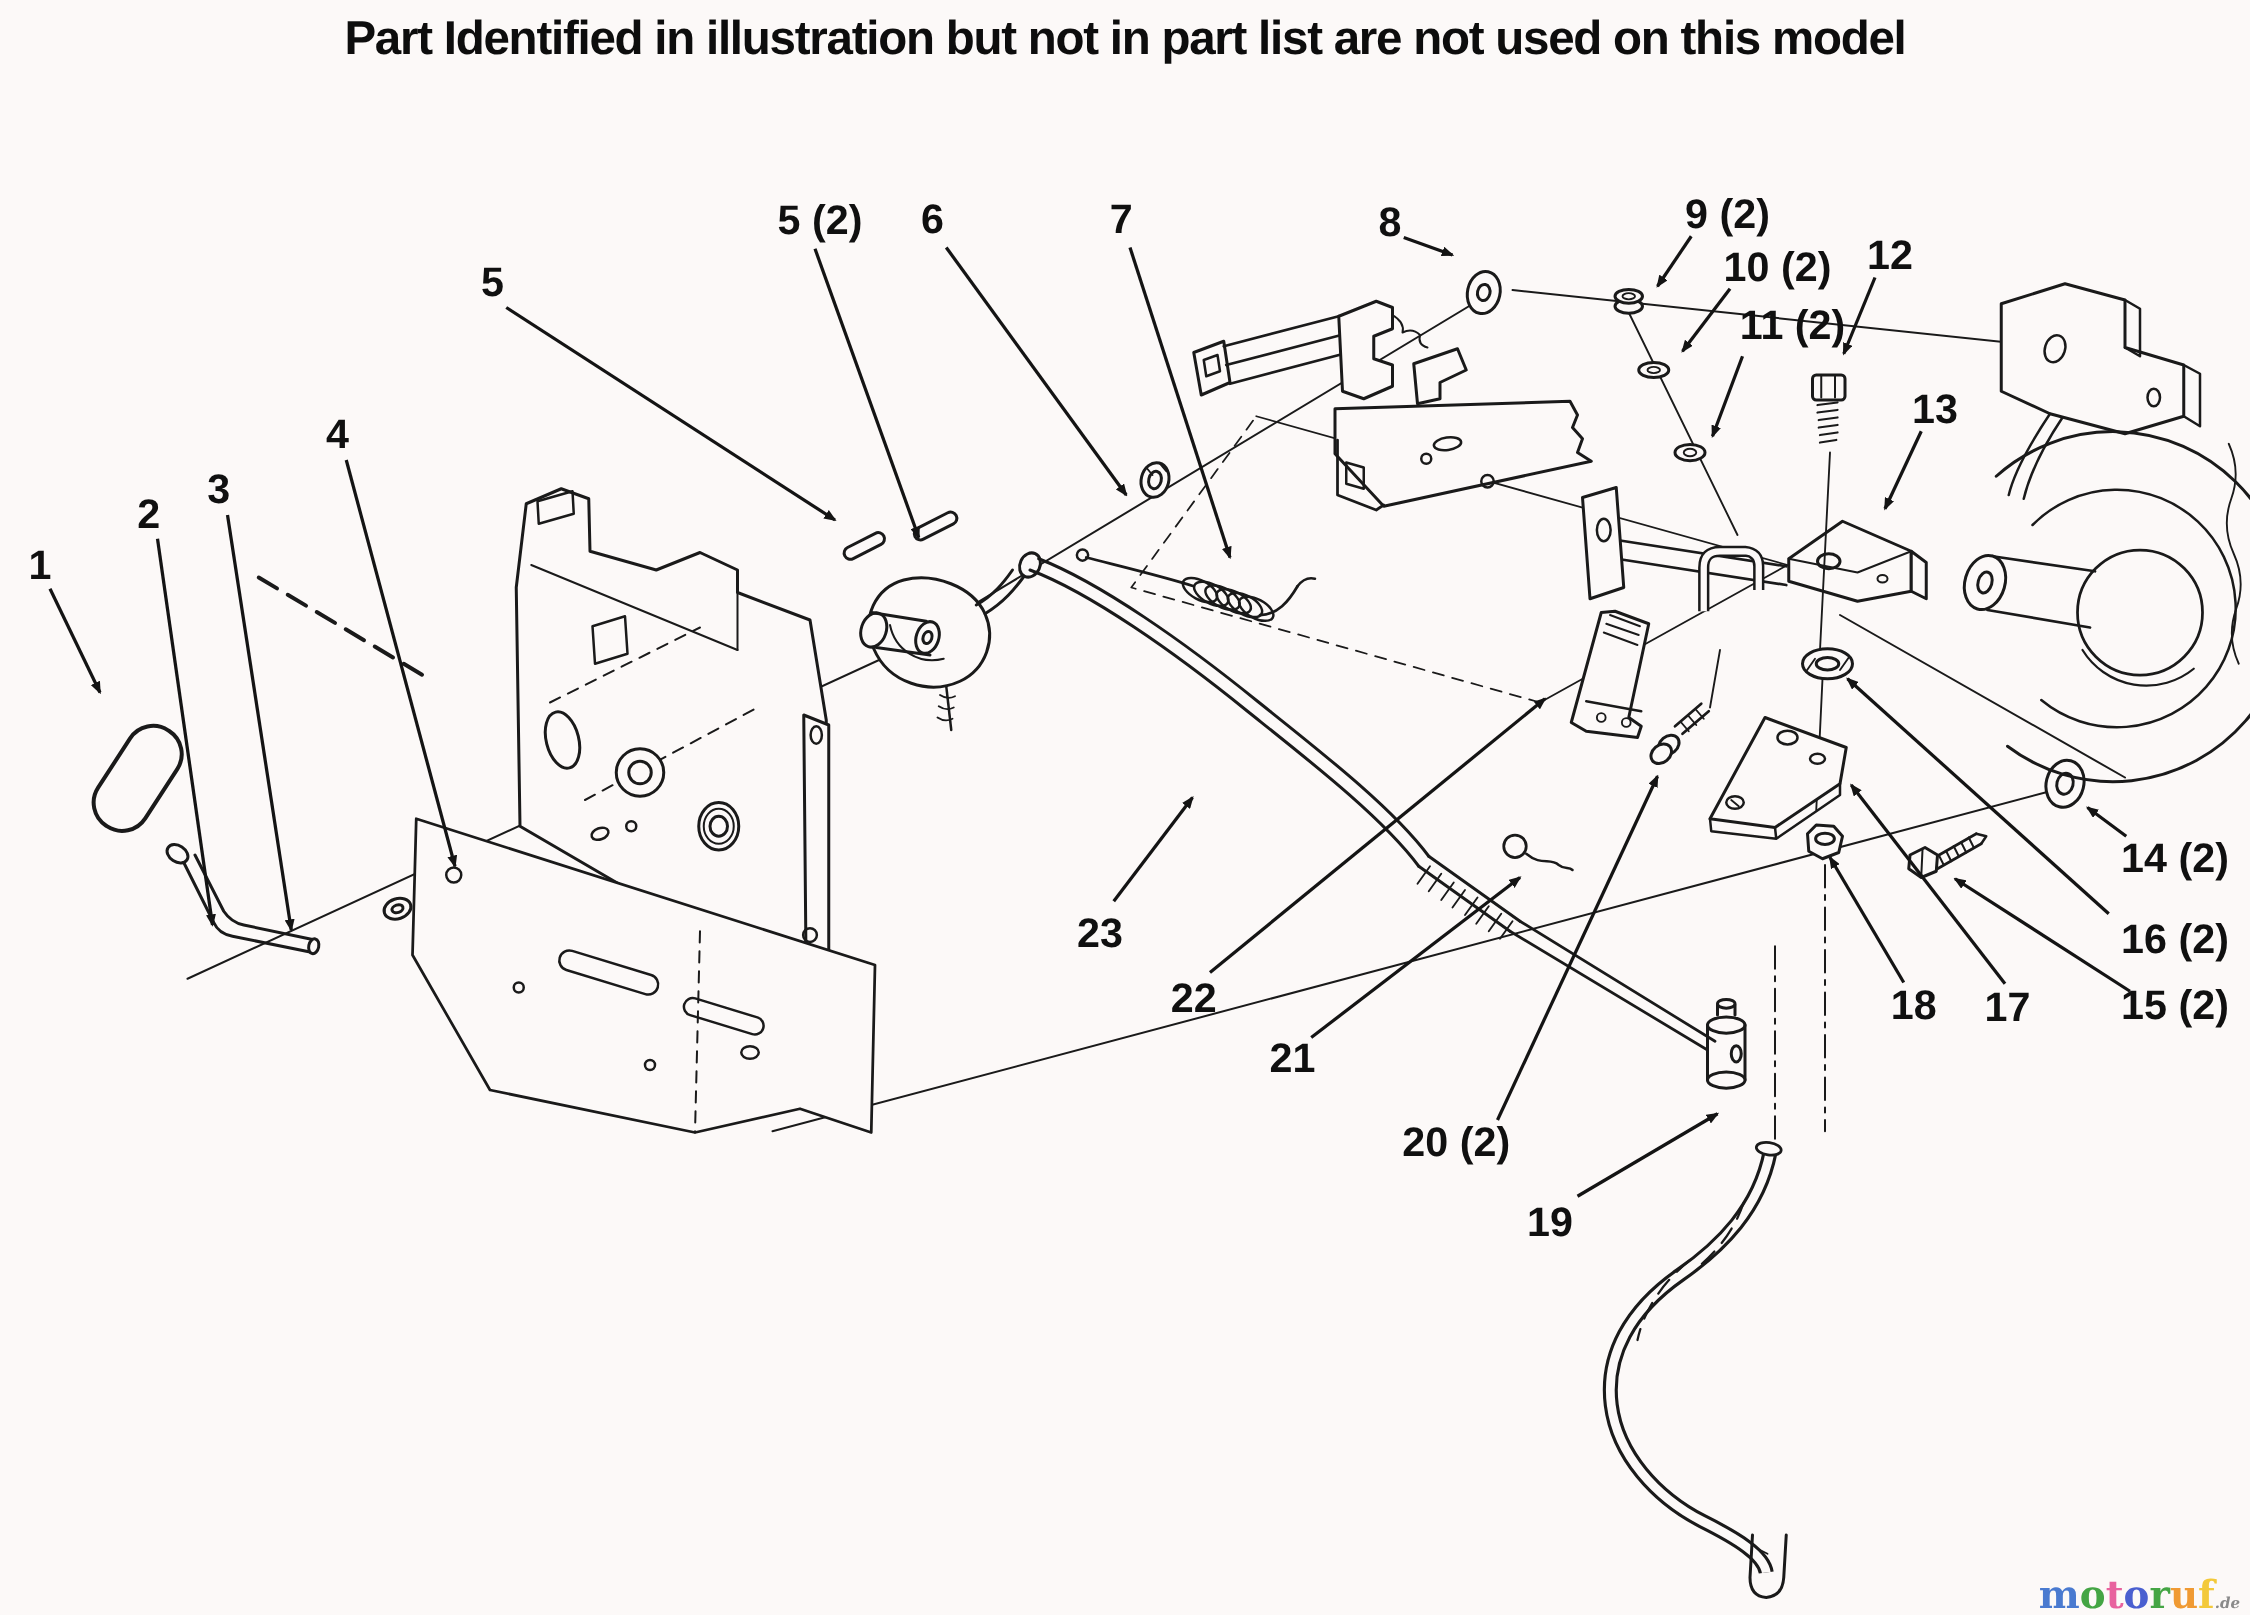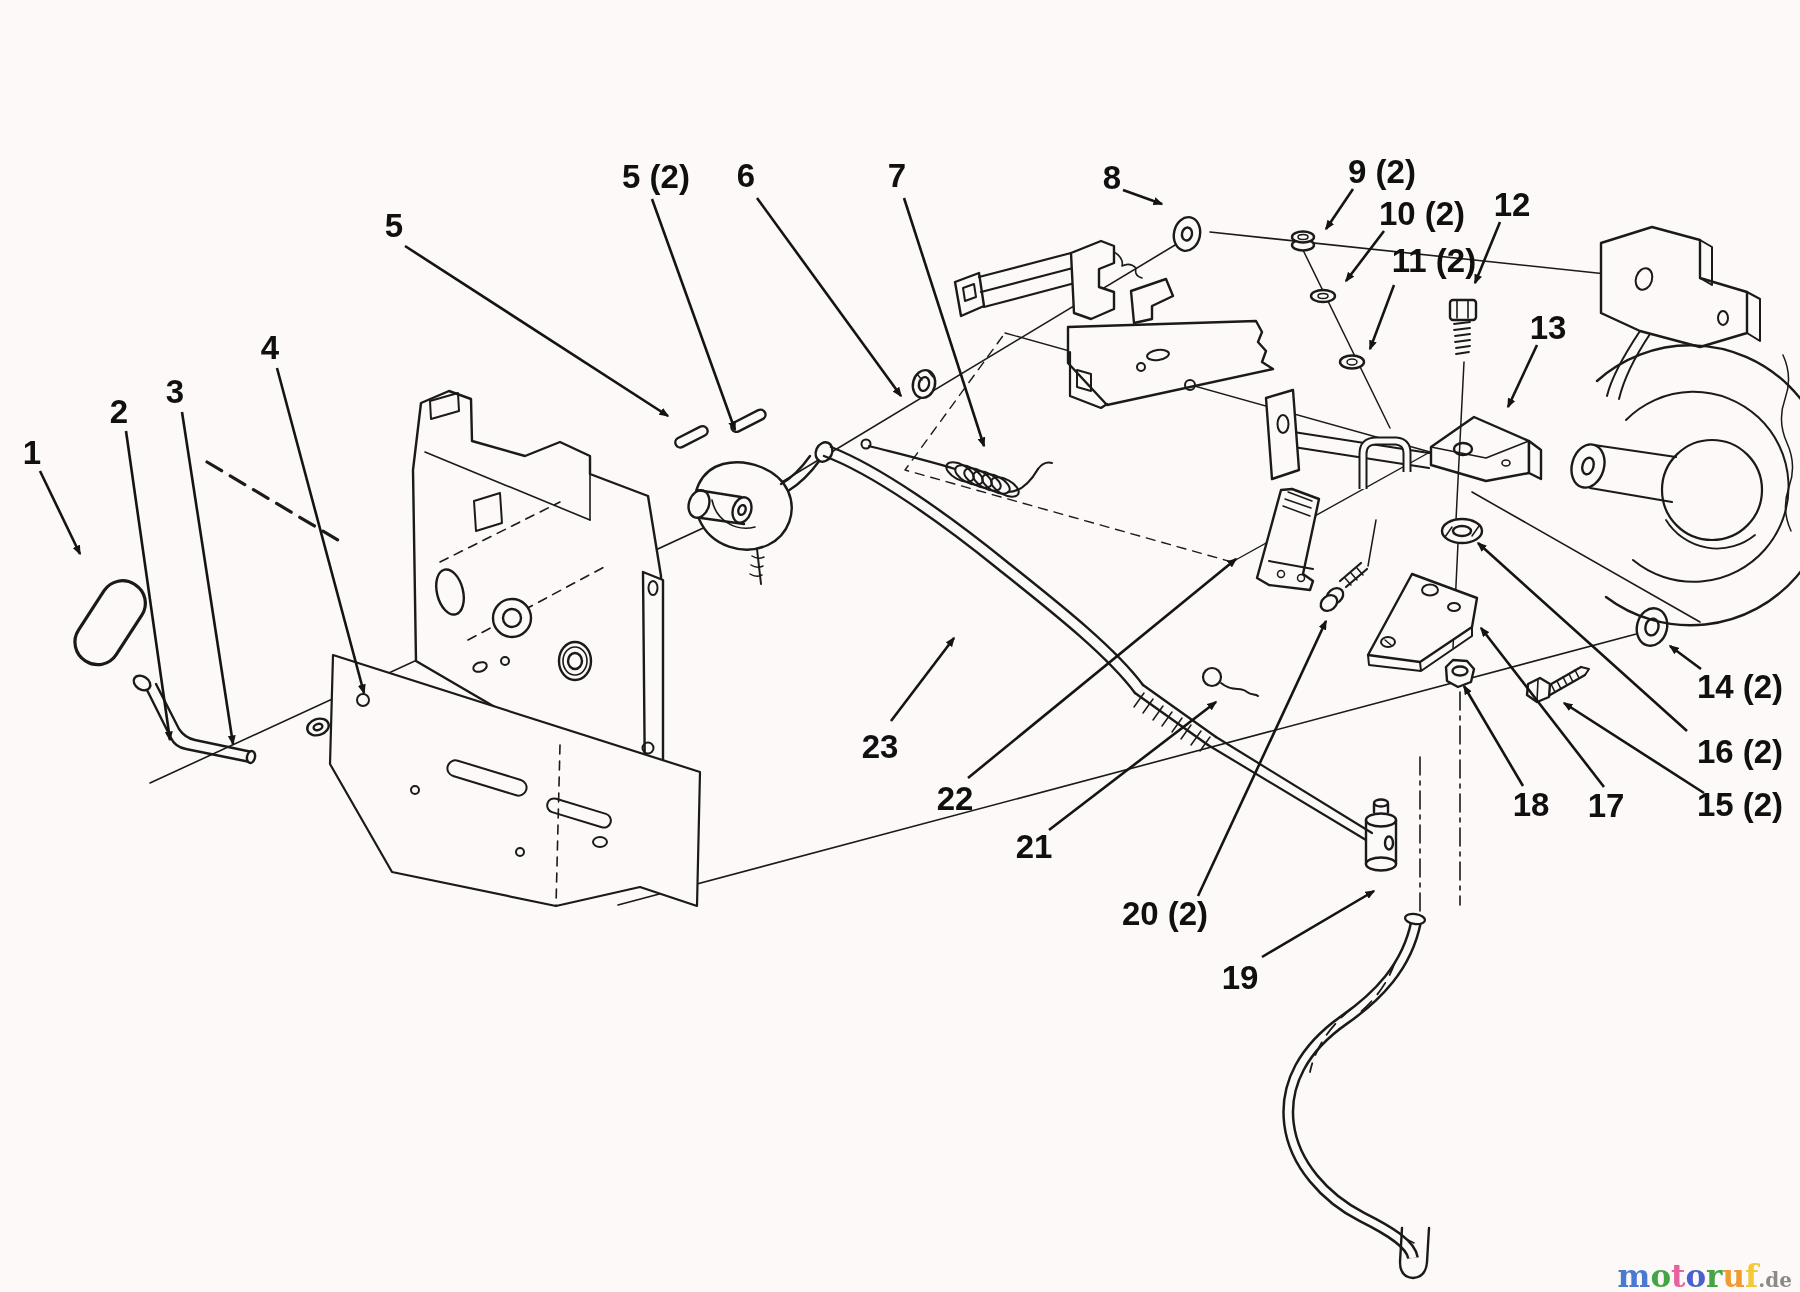--- a/index.html
+++ b/index.html
@@ -32,27 +32,28 @@
   svg .callout-text{
     font-family:"Liberation Sans",sans-serif;
     font-size:33px;font-weight:bold;fill:#101010;
   }
   .watermark{
     position:absolute;right:8px;bottom:0px;
     font-family:"DejaVu Serif", serif;
     font-weight:bold;font-size:31px;line-height:1;
     user-select:none;
   }
-  .watermark .suffix{font-size:20px;font-weight:bold;}
+  .watermark .suffix{font-size:12px;font-weight:bold;font-style:italic;}
 </style>
 </head>
 <body>
 
 <div class="canvas">
 
+  <div class="page-title">Part Identified in illustration but not in part list are not used on this model</div>
 
   <svg class="art" width="1800" height="1292" viewBox="0 0 1800 1292">
     <defs>
       <marker id="arrow" markerWidth="10" markerHeight="8" refX="8.5" refY="4" orient="auto" markerUnits="userSpaceOnUse">
         <polygon points="0,0 10,4 0,8" fill="#141414"></polygon>
       </marker>
     </defs>
 
     <g>
       <path class="ln t16" d="M150,783 L738,512"></path>

